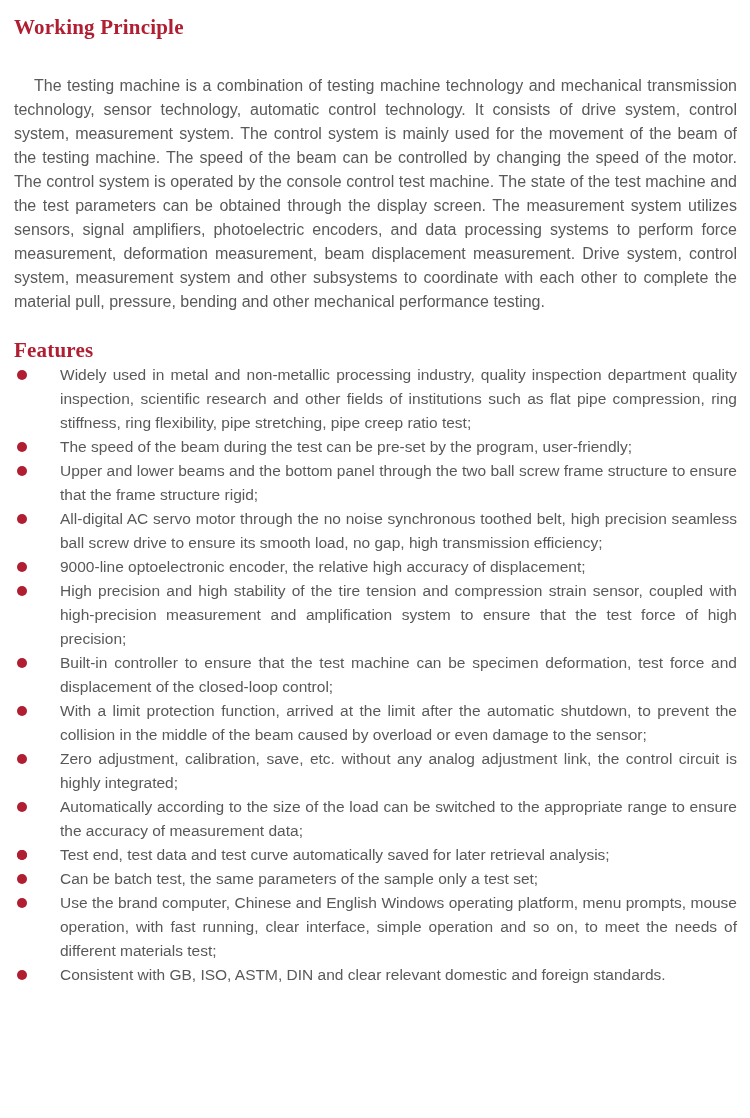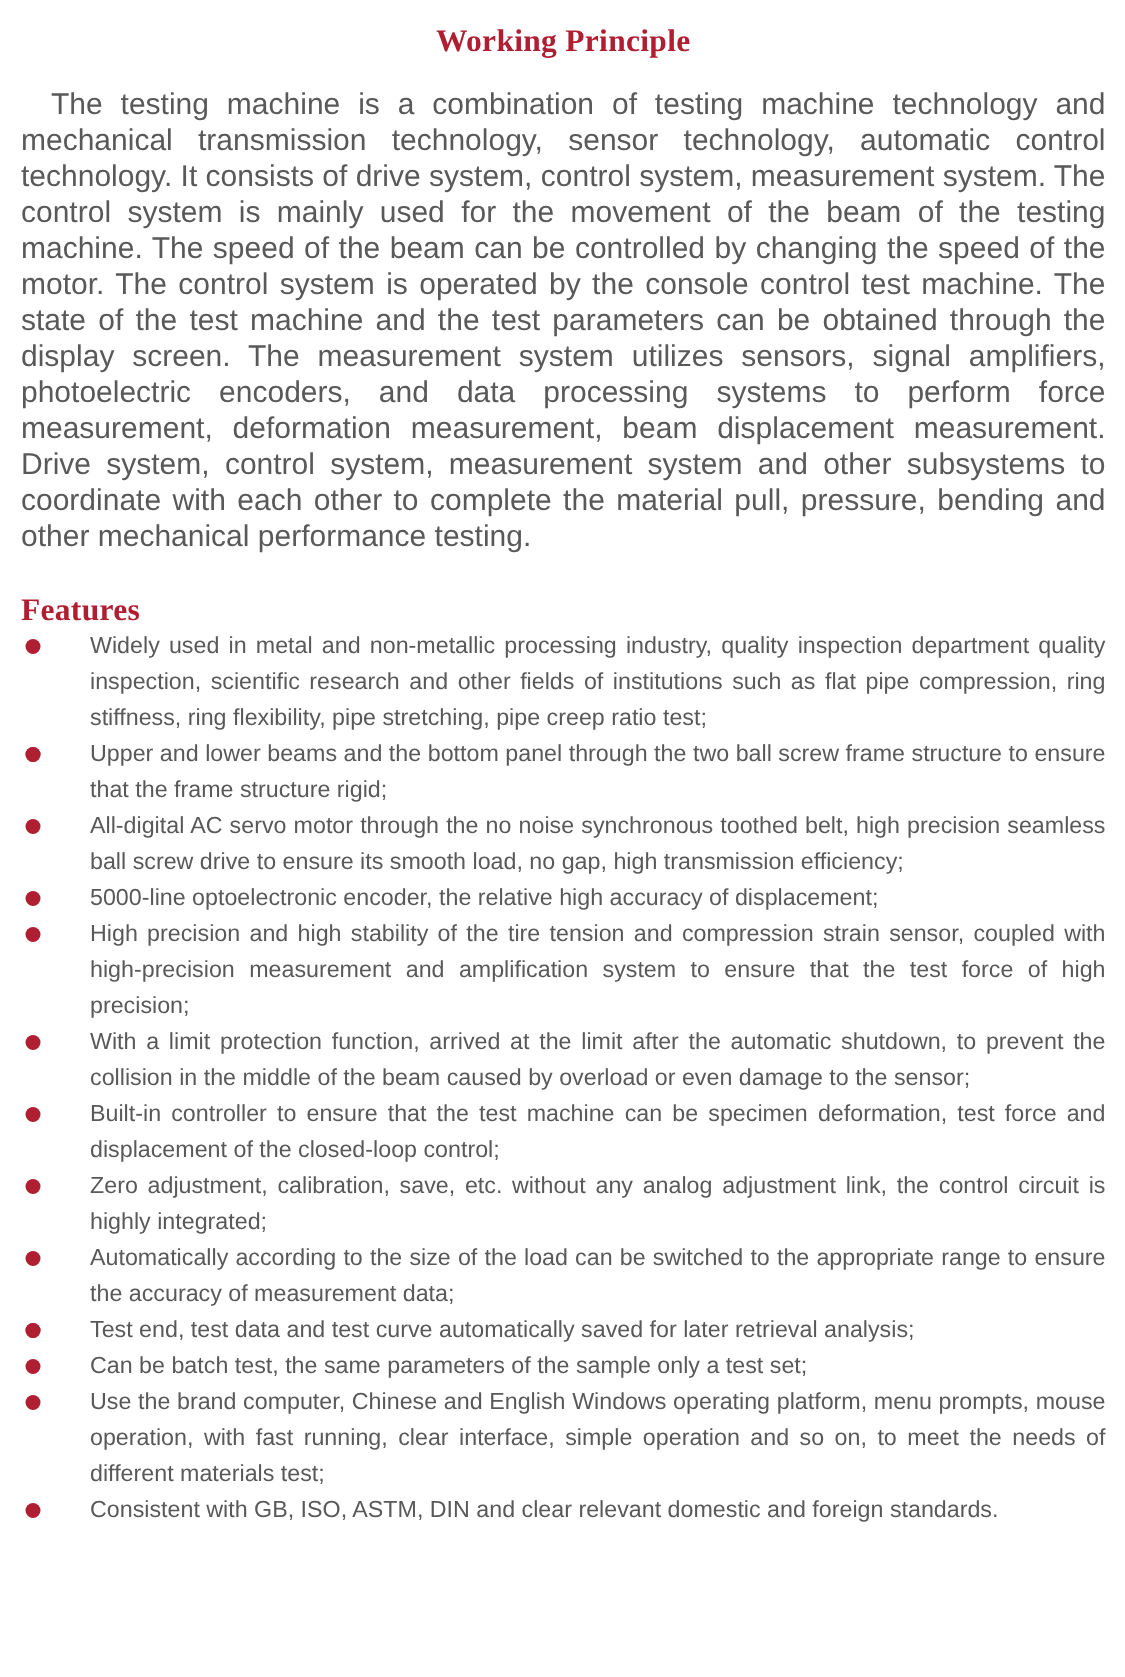--- a/index.html
+++ b/index.html
@@ -15,24 +15,24 @@
     overflow: hidden;
   }
   .section-heading {
     font-family: "Liberation Serif", serif;
     font-weight: bold;
     font-size: 21px;
     line-height: 26px;
     color: #b01e32;
     letter-spacing: 0.2px;
   }
-  .heading-working { margin-bottom: 18px; text-align: center; }
+  .heading-working { margin-bottom: 34px; }
   .heading-features { margin-top: 23px; }
   .body-paragraph {
-    font-size: 20px;
+    font-size: 16px;
     line-height: 24px;
     color: #595959;
     text-align: justify;
     text-indent: 20px;
   }
   ul.features-list {
     list-style: none;
   }
   li.feature-item {
     position: relative;
@@ -63,44 +63,45 @@
 
   <h2 class="section-heading heading-features">Features</h2>
 
   <ul class="features-list">
     <li class="feature-item">
       <span class="bullet"></span>
       <span>Widely used in metal and non-metallic processing industry, quality inspection department quality inspection, scientific research and other fields of institutions such as flat pipe compression, ring stiffness, ring flexibility, pipe stretching, pipe creep ratio test;</span>
     </li>
     <li class="feature-item">
       <span class="bullet"></span>
+      <span>The speed of the beam during the test can be pre-set by the program, user-friendly;</span>
     </li>
     <li class="feature-item">
       <span class="bullet"></span>
       <span>Upper and lower beams and the bottom panel through the two ball screw frame structure to ensure that the frame structure rigid;</span>
     </li>
     <li class="feature-item">
       <span class="bullet"></span>
       <span>All-digital AC servo motor through the no noise synchronous toothed belt, high precision seamless ball screw drive to ensure its smooth load, no gap, high transmission efficiency;</span>
     </li>
     <li class="feature-item">
       <span class="bullet"></span>
-      <span>5000-line optoelectronic encoder, the relative high accuracy of displacement;</span>
+      <span>9000-line optoelectronic encoder, the relative high accuracy of displacement;</span>
     </li>
     <li class="feature-item">
       <span class="bullet"></span>
       <span>High precision and high stability of the tire tension and compression strain sensor, coupled with high-precision measurement and amplification system to ensure that the test force of high precision;</span>
     </li>
     <li class="feature-item">
       <span class="bullet"></span>
-      <span>With a limit protection function, arrived at the limit after the automatic shutdown, to prevent the collision in the middle of the beam caused by overload or even damage to the sensor;</span>
+      <span>Built-in controller to ensure that the test machine can be specimen deformation, test force and displacement of the closed-loop control;</span>
     </li>
     <li class="feature-item">
       <span class="bullet"></span>
-      <span>Built-in controller to ensure that the test machine can be specimen deformation, test force and displacement of the closed-loop control;</span>
+      <span>With a limit protection function, arrived at the limit after the automatic shutdown, to prevent the collision in the middle of the beam caused by overload or even damage to the sensor;</span>
     </li>
     <li class="feature-item">
       <span class="bullet"></span>
       <span>Zero adjustment, calibration, save, etc. without any analog adjustment link, the control circuit is highly integrated;</span>
     </li>
     <li class="feature-item">
       <span class="bullet"></span>
       <span>Automatically according to the size of the load can be switched to the appropriate range to ensure the accuracy of measurement data;</span>
     </li>
     <li class="feature-item">

